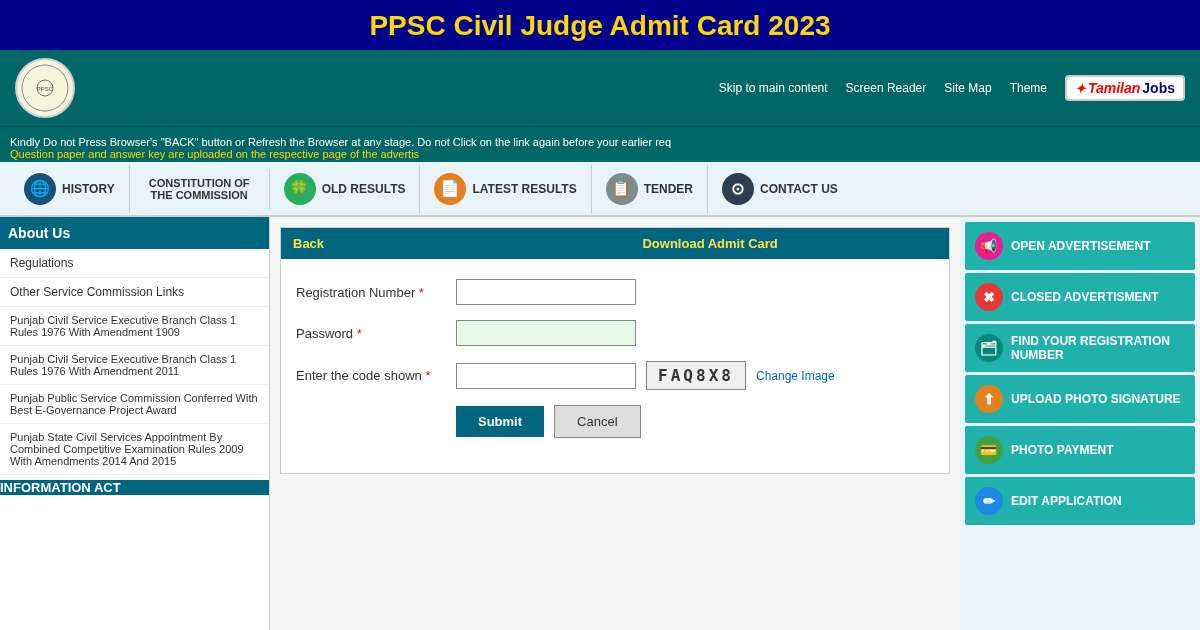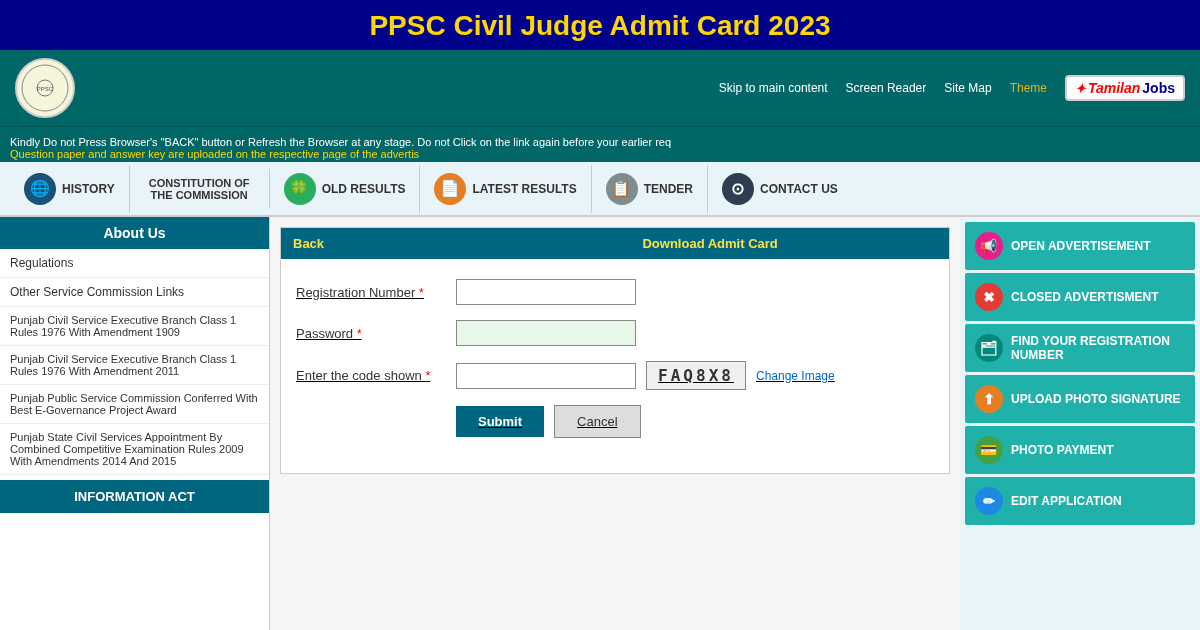--- a/index.html
+++ b/index.html
@@ -129,38 +129,36 @@
     
     #left-sidebar {
       width: 270px;
       min-width: 270px;
       background: white;
       border-right: 1px solid #ccc;
     }
     #about-us-header {
       background: #006680;
       color: white;
-      text-align: center;
+      text-align: left;
       padding: 8px;
       font-weight: bold;
       font-size: 14px;
     }
     .sidebar-link {
       display: block;
       padding: 7px 10px;
       font-size: 12px;
       color: #333;
       border-bottom: 1px solid #eee;
       cursor: pointer;
     }
     #info-act-btn {
       background: #006680;
       color: white;
-      text-align: center;
-      padding: 9px;
       font-weight: bold;
       font-size: 13px;
       cursor: pointer;
       margin-top: 5px;
     }
 
     
     #center-content {
       flex: 1;
       padding: 10px;
@@ -185,21 +183,20 @@
     #form-header .form-title {
       margin: 0 auto;
     }
     #form-body {
       padding: 20px 15px;
     }
     .form-row {
       display: flex;
       align-items: center;
       margin-bottom: 15px;
-      text-decoration: underline;
     }
     .form-label {
       font-size: 13px;
       color: #333;
       width: 160px;
       min-width: 160px;
     }
     .form-label .req { color: red; }
     .form-input {
       border: 1px solid #888;
@@ -302,21 +299,21 @@
         <circle cx="25" cy="25" r="23" fill="#f5f5dc" stroke="#888" stroke-width="1"></circle>
         <circle cx="25" cy="25" r="8" fill="none" stroke="#777" stroke-width="1"></circle>
         <text x="25" y="28" text-anchor="middle" font-size="6" fill="#555">PPSC</text>
       </svg>
     </div>
   </div>
   <div id="header-nav">
     <span style="color:white;font-size:12px;cursor:pointer;">Skip to main content</span>
     <span style="color:white;font-size:12px;cursor:pointer;">Screen Reader</span>
     <span style="color:white;font-size:12px;cursor:pointer;">Site Map</span>
-    <span style="color:#eab308;font-size:12px;cursor:pointer;">Theme</span>
+    <span style="color:#ffffff;font-size:12px;cursor:pointer;">Theme</span>
     <div id="tamilan-badge" style="background:white;border:2px solid #ccc;border-radius:4px;padding:3px 8px;display:flex;align-items:center;gap:2px;font-size:16px;font-weight:bold;">
       <span style="color:red;font-style:italic;font-size:13px;">✦</span>
       <span style="color:red;font-style:italic;font-weight:bold;font-size:14px;">Tamilan</span>
       <span style="color:#00008B;font-weight:bold;font-size:14px;">Jobs</span>
     </div>
   </div>
 </div>
 
 <div id="notice-bar">
   <div style="font-size:11px;color:white;margin-top:7px;">Kindly Do not Press Browser's "BACK" button or Refresh the Browser at any stage. Do not Click on the link again before your earlier req</div>

